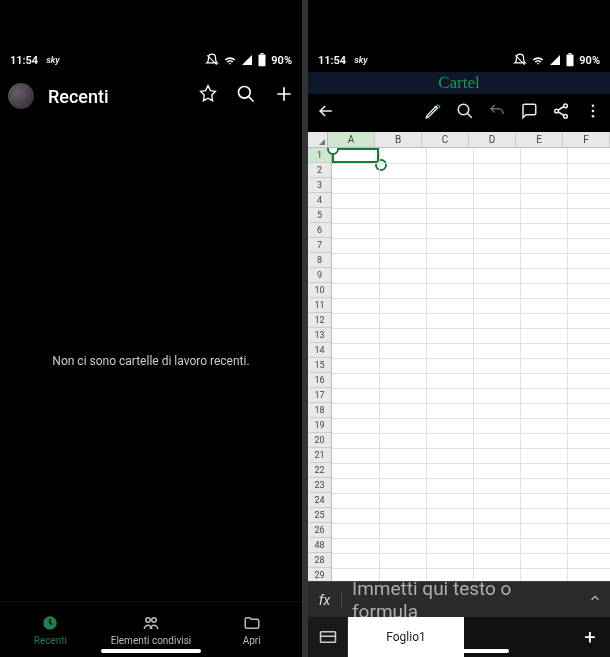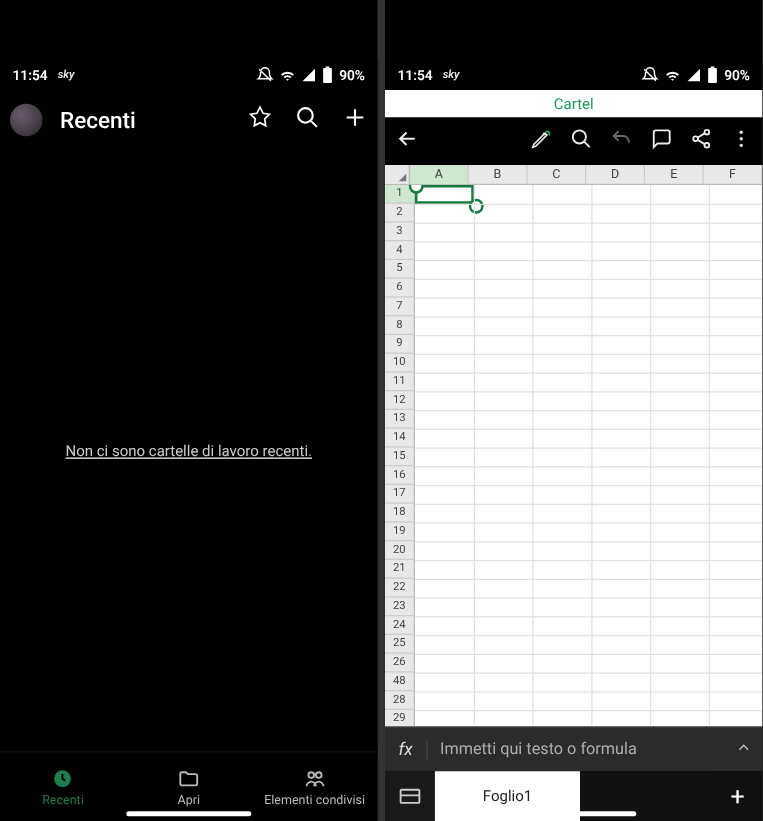--- a/index.html
+++ b/index.html
@@ -10,29 +10,29 @@
 .sb-left { display: flex; align-items: center; gap: 8px; }
 .sb-right { display: flex; align-items: center; gap: 4px; }
 .sky { font-style: italic; font-size: 9px; opacity: .9; }
 .ic { display: inline-flex; }
 
 
 .app-header { height: 48px; display: flex; align-items: center; padding: 0 8px; gap: 14px; background: #000; }
 .avatar { width: 26px; height: 26px; border-radius: 50%; background: radial-gradient(circle at 35% 35%, #6b5b6d, #2a262b); }
 .app-title { font-size: 18px; font-weight: 500; flex: 1; }
 .hdr-icons { display: flex; gap: 18px; align-items: center; }
-.empty-body { flex: 1; display: flex; align-items: center; justify-content: center; background: #000; text-decoration: underline; }
+.empty-body { flex: 1; display: flex; align-items: center; justify-content: center; background: #000; }
 .empty-msg { font-size: 12px; color: #ccc; }
 .bottom-nav { height: 56px; display: flex; background: #000; border-top: 1px solid #111; }
 .bnav-item { flex: 1; display: flex; flex-direction: column; align-items: center; justify-content: center; gap: 3px; font-size: 10px; color: #bbb; }
 .bnav-item.active { color: #1e7d4b; }
 .gesture-bar { position: absolute; bottom: 4px; left: 50%; transform: translateX(-50%); width: 100px; height: 4px; border-radius: 2px; background: #fff; }
 
 
-.doc-title { height: 22px; display: flex; align-items: center; justify-content: center; font-size: 12px; color: #1a9959; background: #ffffff; }
+.doc-title { height: 22px; display: flex; align-items: center; justify-content: center; font-size: 17px; color: #1a9959; background: #0f172a; font-family: Liberation Serif, serif; }
 .toolbar { height: 38px; display: flex; align-items: center; padding: 0 8px; gap: 14px; background: #000; }
 .toolbar .spacer { flex: 1; }
 .toolbar svg { opacity: .92; }
 
 .sheet-area { flex: 1; background: #fff; display: flex; flex-direction: column; overflow: hidden; color: #222; position: relative; }
 .col-headers { display: flex; height: 16px; background: #e8e8e8; border-bottom: 1px solid #bbb; font-size: 10px; color: #444; }
 .corner { width: 24px; border-right: 1px solid #bbb; background: #e8e8e8; position: relative; }
 .corner::after{content:'';position:absolute;right:2px;bottom:2px;width:0;height:0;border-left:6px solid transparent;border-bottom:6px solid #777}
 .colh { width: 47px; display: flex; align-items: center; justify-content: center; border-right: 1px solid #ccc; }
 .colh.sel { background: #cfe7cf; }
@@ -43,21 +43,21 @@
 .cells { flex: 1; position: relative; }
 .gridline-h { position: absolute; left: 0; right: 0; height: 1px; background: #e0e0e0; }
 .gridline-v { position: absolute; top: 0; bottom: 0; width: 1px; background: #e0e0e0; }
 .sel-cell { position: absolute; left: 0; top: 0; width: 47px; height: 15px; border: 2px solid #127b3d; background: transparent; }
 .handle { position: absolute; width: 12px; height: 12px; border: 2px solid #127b3d; background: #fff; border-radius: 50%; }
 .handle.tl { left: -7px; top: -7px; }
 .handle.br { left: 41px; top: 9px; }
 
 .formula-bar { height: 36px; background: #2b2b2b; display: flex; align-items: center; border-top: 1px solid #444; }
 .fx { width: 34px; text-align: center; font-style: italic; font-size: 14px; color: #ddd; border-right: 1px solid #444; }
-.fx-input { flex: 1; padding: 0 10px; font-size: 13px; color: #aeaeae; }
+.fx-input { flex: 1; padding: 0 10px; font-size: 19px; color: #aeaeae; }
 .fx-exp { width: 30px; text-align: center; color: #aaa; }
 
 .sheet-tabs { height: 40px; background: #111; display: flex; align-items: stretch; }
 .view-btn { width: 40px; display: flex; align-items: center; justify-content: center; background:#1a1a1a; border-right: 1px solid #2a2a2a; }
 .sheet-tab { width: 116px; display: flex; align-items: center; justify-content: center; background: #fff; color: #222; font-size: 12px; }
 .tabs-rest { flex: 1; background: #111; }
 .add-tab { width: 40px; display: flex; align-items: center; justify-content: center; color: #fff; font-size: 20px; }
 </style>
 </head>
 <body>
@@ -118,31 +118,31 @@
   <div class="bottom-nav">
     <div class="bnav-item active">
       <svg width="18" height="18" viewBox="0 0 24 24" fill="#1e7d4b">
           <circle cx="12" cy="12" r="9"></circle>
           <path d="M12 7v5l3 2" stroke="#000" stroke-width="2" fill="none"></path>
         </svg>
       <span>Recenti</span>
     </div>
     <div class="bnav-item">
       <svg width="18" height="18" viewBox="0 0 24 24" fill="none" stroke="#bbb" stroke-width="2">
-          <path d="M3 7a2 2 0 012-2h4l2 2h8a2 2 0 012 2v8a2 2 0 01-2 2H5a2 2 0 01-2-2z"></path>
-        </svg>
-      <span>Apri</span>
-    </div>
-    <div class="bnav-item">
-      <svg width="18" height="18" viewBox="0 0 24 24" fill="none" stroke="#bbb" stroke-width="2">
           <circle cx="8" cy="8" r="3"></circle>
           <circle cx="16" cy="8" r="3"></circle>
           <path d="M3 20c0-3 3-5 5-5s5 2 5 5M11 20c0-3 3-5 5-5s5 2 5 5"></path>
         </svg>
       <span>Elementi condivisi</span>
+    </div>
+    <div class="bnav-item">
+      <svg width="18" height="18" viewBox="0 0 24 24" fill="none" stroke="#bbb" stroke-width="2">
+          <path d="M3 7a2 2 0 012-2h4l2 2h8a2 2 0 012 2v8a2 2 0 01-2 2H5a2 2 0 01-2-2z"></path>
+        </svg>
+      <span>Apri</span>
     </div>
   </div>
   <div class="gesture-bar"></div>
 </div>
 
 <div class="phone">
   <div class="statusbar">
     <div class="sb-left">
       <span>11:54</span>
       <span class="sky">sky</span>

